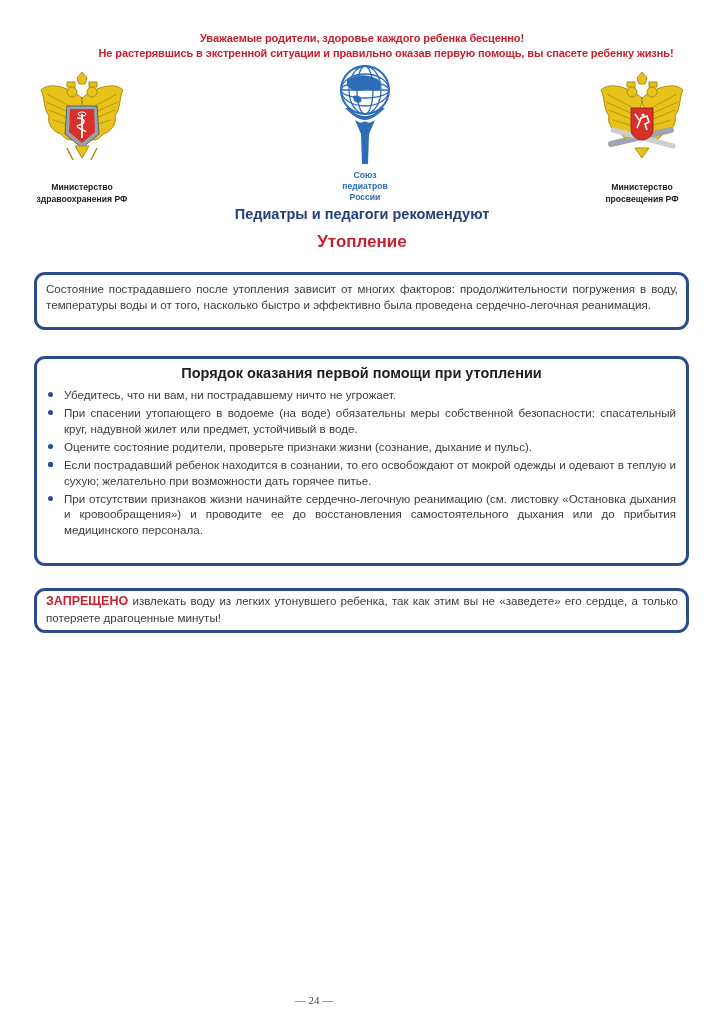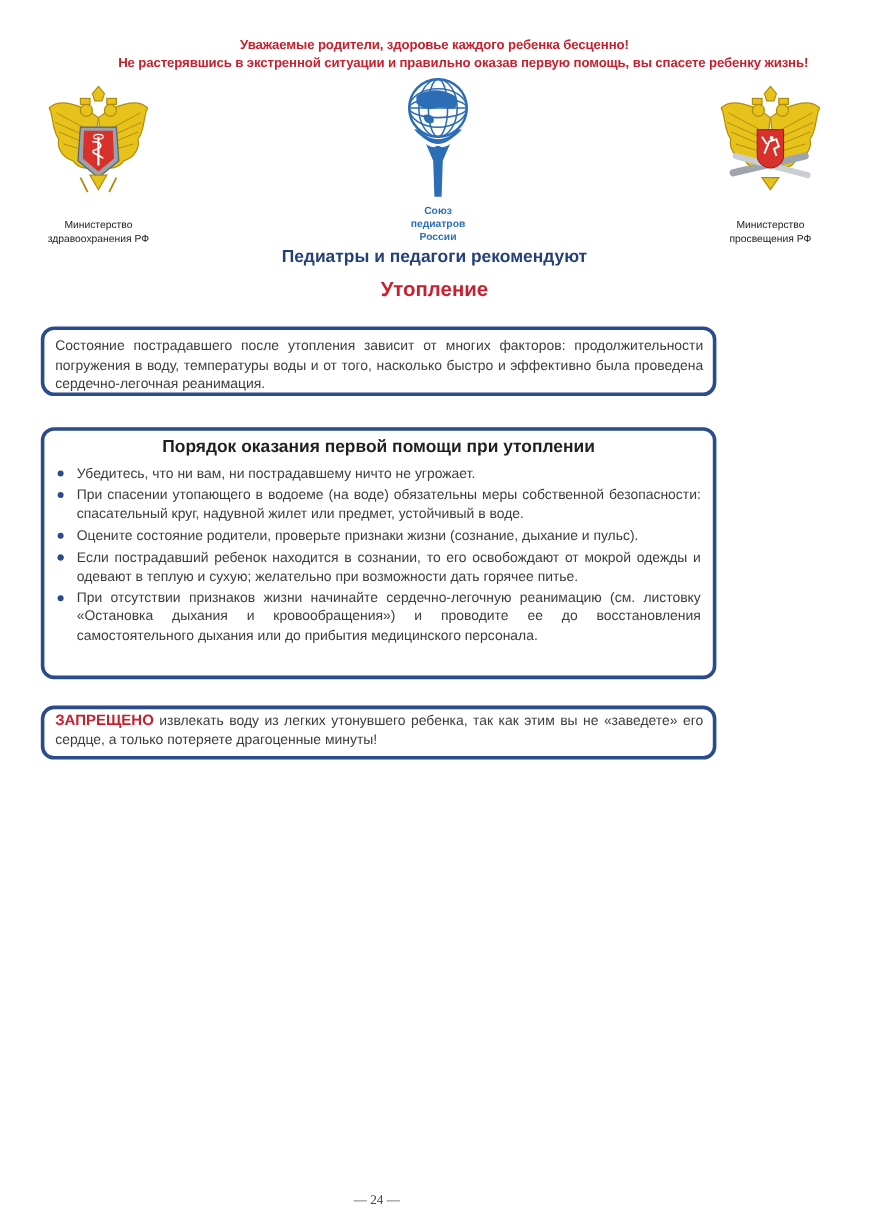--- a/index.html
+++ b/index.html
@@ -5,28 +5,28 @@
   * { margin: 0; padding: 0; box-sizing: border-box; }
   html, body { width: 724px; height: 1024px; background: #ffffff; overflow: hidden; }
   body { position: relative; font-family: "Liberation Sans", sans-serif; color: #3a3a3a; }
 
   .top-line { position: absolute; left: 0; width: 724px; text-align: center; font-weight: bold; color: #c8202e; font-size: 11px; letter-spacing: -0.1px; }
   .top-line.l1 { top: 32px; }
   .top-line.l2 { top: 47px; padding-left: 48px; }
 
   .emblem { position: absolute; }
   .emblem svg { display: block; }
-  .emblem-caption { position: absolute; text-align: center; font-weight: normal; font-size: 8.6px; line-height: 12px; color: #222; }
+  .emblem-caption { position: absolute; text-align: center; font-weight: bold; font-size: 8.6px; line-height: 12px; color: #222; }
 
   .spr-caption { position: absolute; left: 300px; width: 130px; top: 170px; text-align: center; color: #2c6db5; font-weight: bold; font-size: 8.6px; line-height: 11px; }
 
   .subtitle { position: absolute; left: 0; width: 724px; top: 206px; text-align: center; color: #23407a; font-weight: bold; font-size: 14.5px; }
   .title { position: absolute; left: 0; width: 724px; top: 232px; text-align: center; color: #c8202e; font-weight: bold; font-size: 17px; }
 
-  .box { position: absolute; left: 34px; width: 563px; border: 3px solid #2b4b8c; border-radius: 11px; background: #fff; }
+  .box { position: absolute; left: 34px; width: 655px; border: 3px solid #2b4b8c; border-radius: 11px; background: #fff; }
   .box p { font-size: 11.6px; line-height: 15.5px; color: #3c3c3c; text-align: justify; }
   .box1 { top: 272px; height: 58px; padding: 6px 8px 0 9px; }
   .box1 p { text-align-last: left; }
 
   .box2 { top: 356px; height: 210px; padding: 5px 10px 0 10px; }
   .box2 h2 { text-align: center; font-size: 14.5px; font-weight: bold; color: #1f1f1f; margin-bottom: 6px; margin-top: 1px; }
   .box2 ul { list-style: none; }
   .box2 li { position: relative; padding-left: 17px; font-size: 11.6px; line-height: 15.5px; color: #3c3c3c; text-align: justify; margin-bottom: 2.7px; }
   .box2 li .bullet { position: absolute; left: 1px; top: 5px; width: 5px; height: 5px; border-radius: 50%; background: #2b4b8c; }
 

